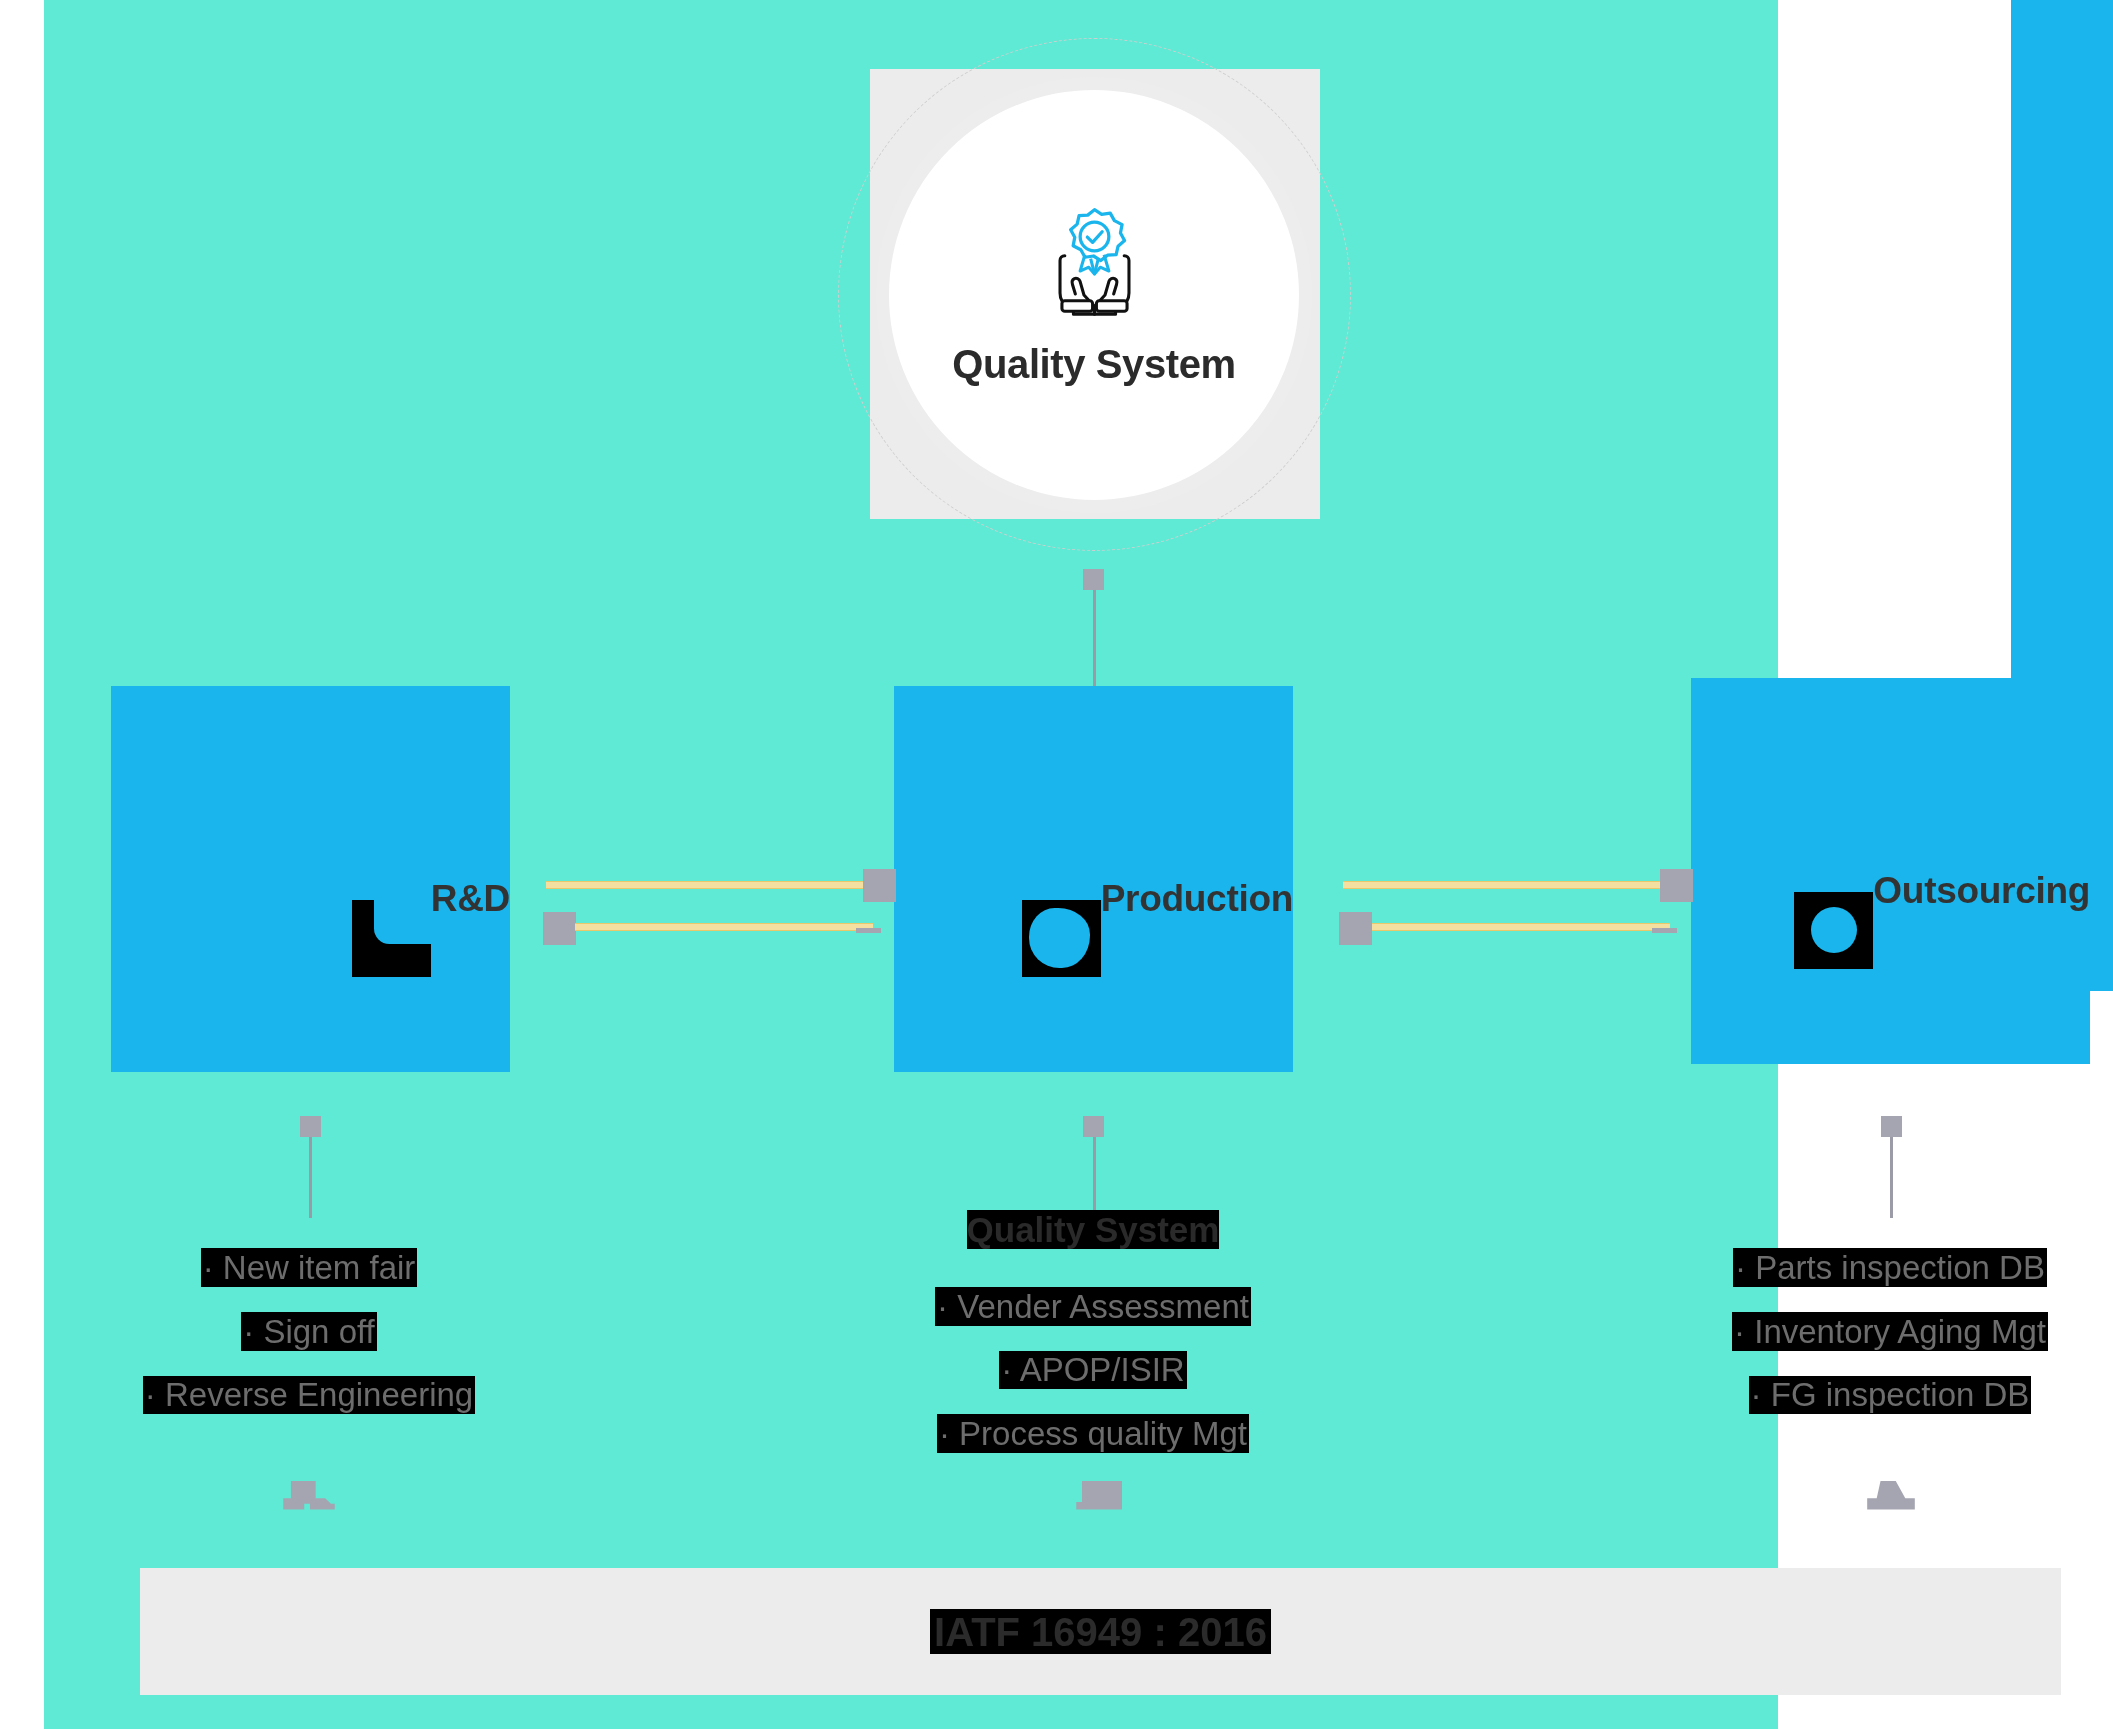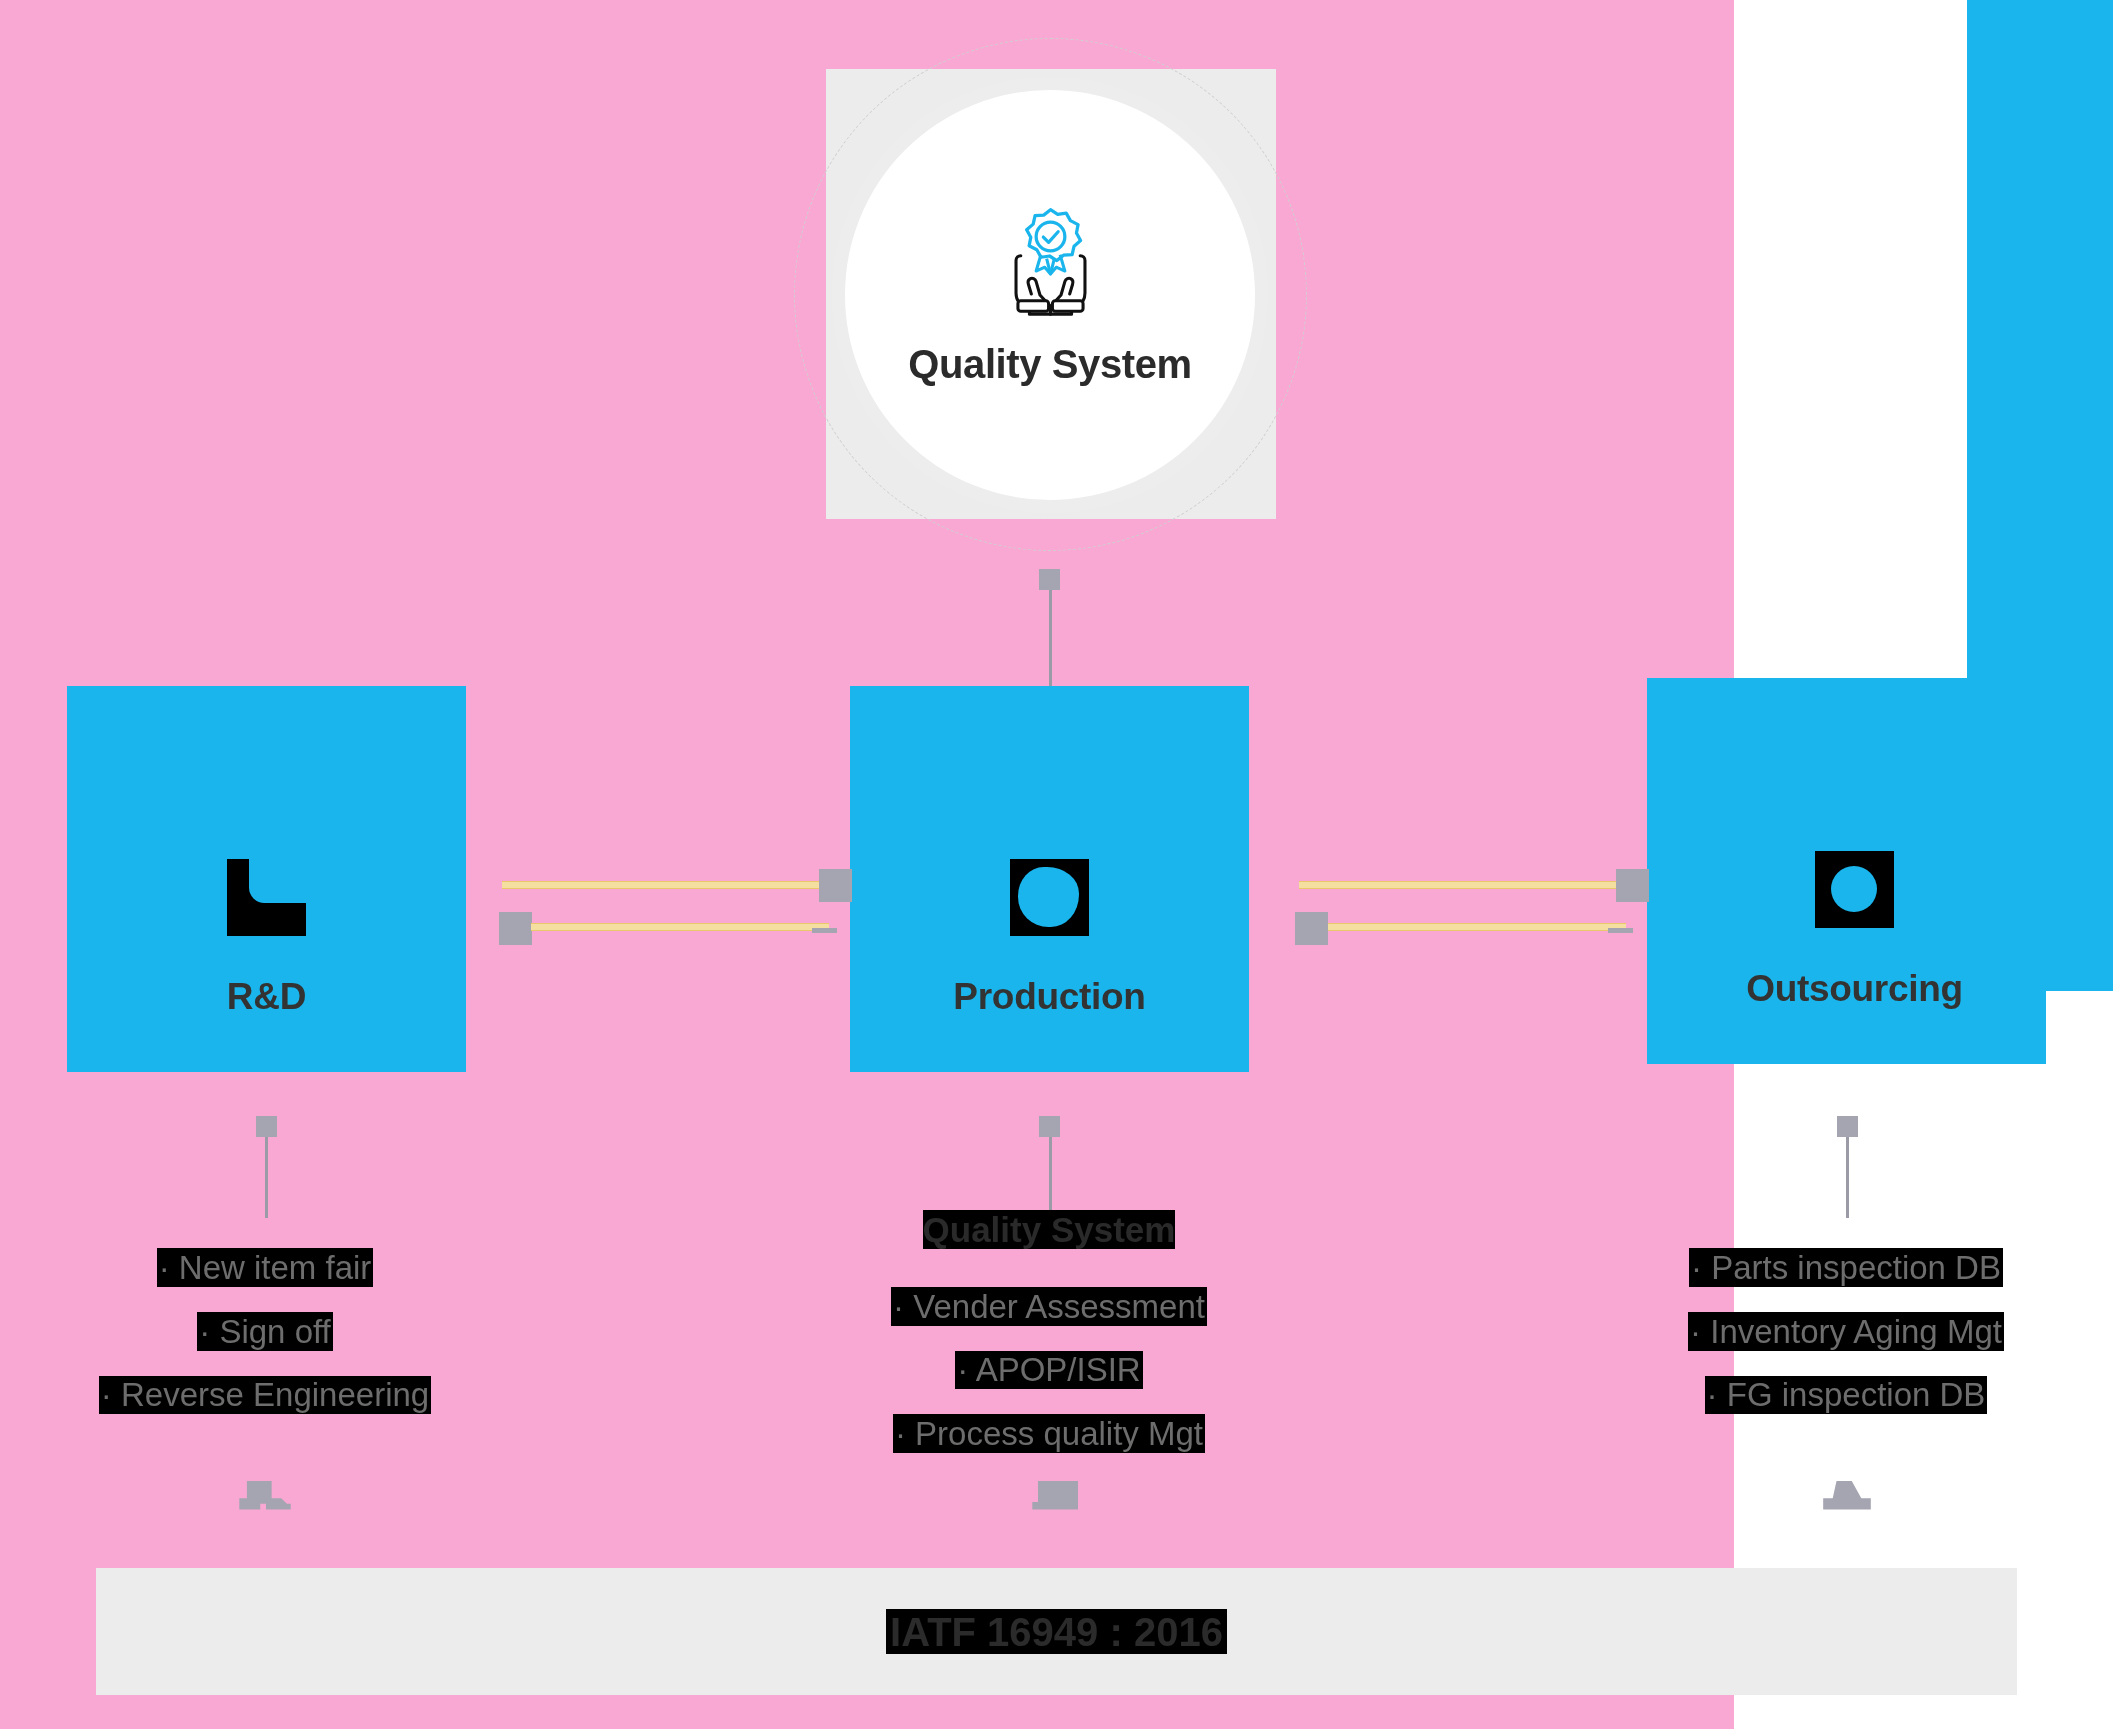--- a/index.html
+++ b/index.html
@@ -2,21 +2,21 @@
 <html><head>
 <meta charset="utf-8">
 <style>
   * { margin:0; padding:0; box-sizing:border-box; }
   html, body {
     width:2114px; height:1729px;
     background:#ffffff;
     font-family:"Liberation Sans", sans-serif;
     overflow:hidden;
   }
-  #stage { position:relative; width:1734px; height:1729px; background:#f9a8d4; }
+  #stage { position:relative; width:1734px; height:1729px; background:#5eead4;margin-left:44px; }
 
   
   .deco-bar {
     position:absolute;
     left:1967px; top:0; width:146px; height:991px;
     background:#19B5EC;
   }
 
   
   .hero-square {
@@ -61,22 +61,22 @@
     border-bottom:1.9px solid #E8C86A;
   }
   .hnode { position:absolute; width:33px; height:33px; background:#A5A5B2; }
   .hstub { position:absolute; height:4.8px; width:25px; background:#A5A5B2; }
 
   
   .card {
     position:absolute;
     width:399px; height:386px;
     background:#19B5EC;
-    display:flex; flex-direction:column;
-    align-items:center; justify-content:center;
+    display:flex; flex-direction:row;
+    align-items:center; justify-content:flex-end;
   }
   .card-icon {
     width:79px; height:77px;
     margin-top:119px;
     background:#000000;
     position:relative;
     overflow:hidden;
   }
   .card-title {
     margin-top:40px;

